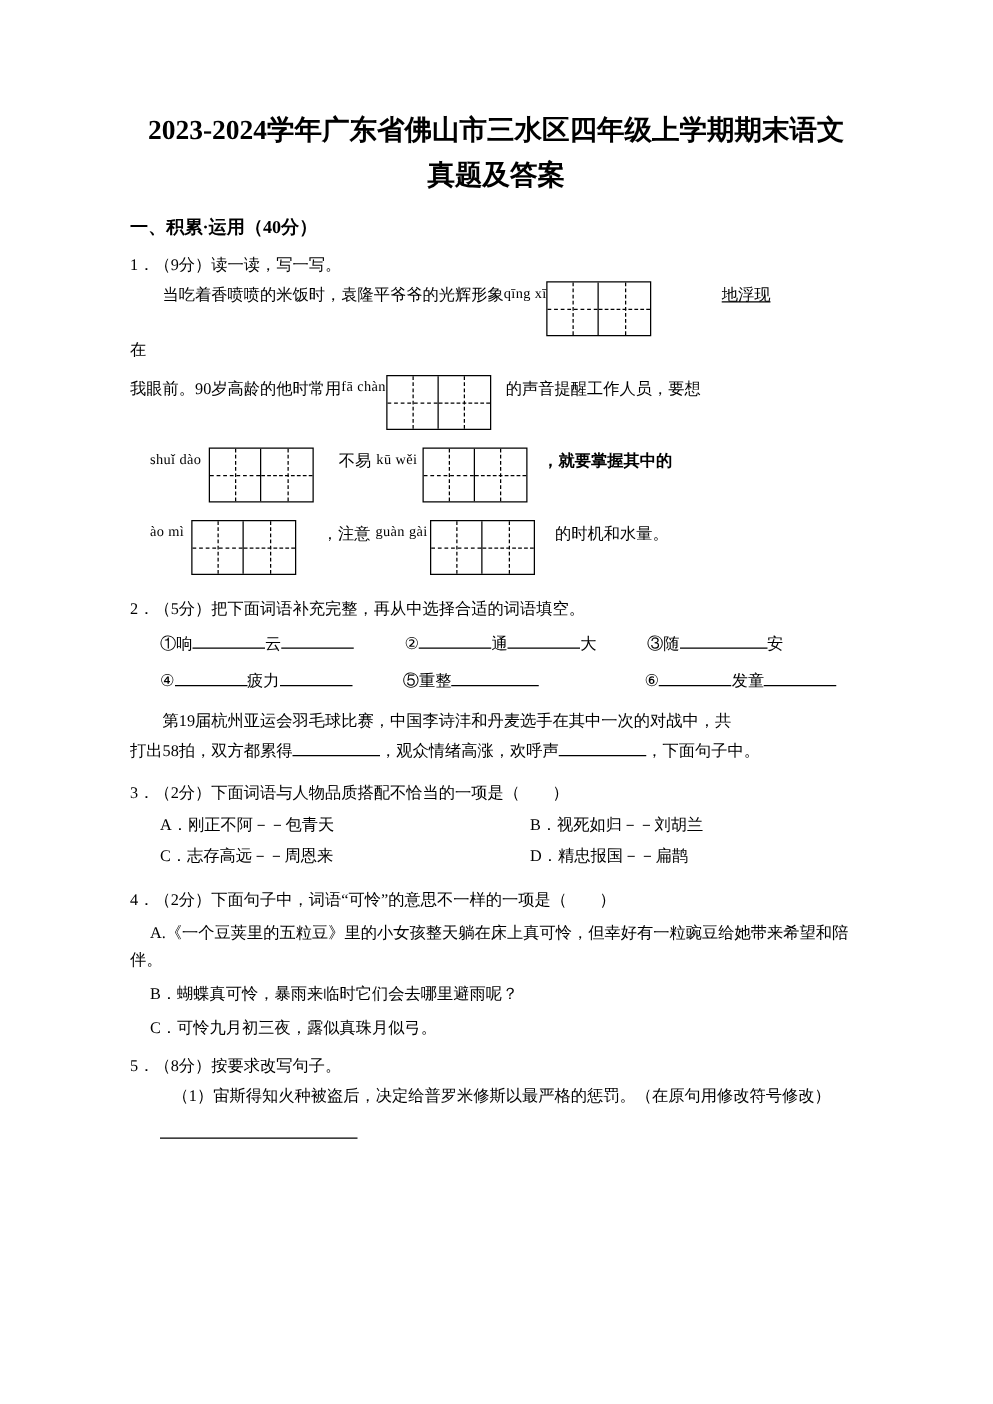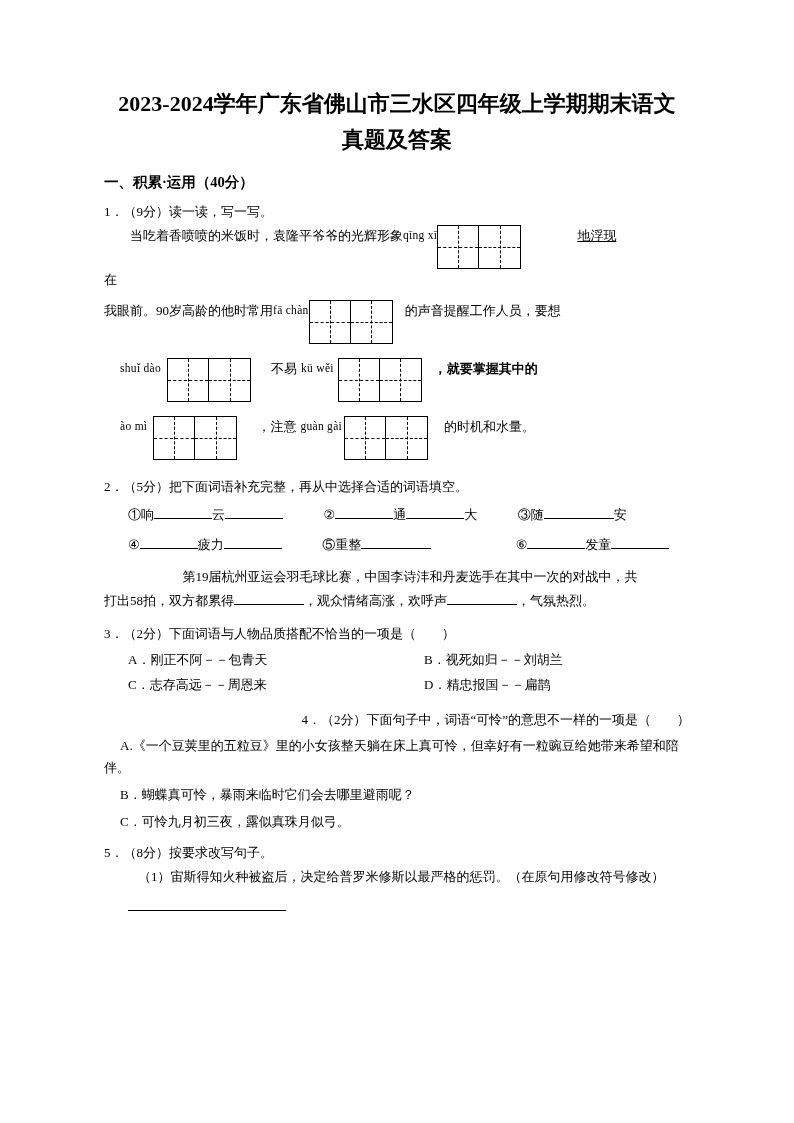--- a/index.html
+++ b/index.html
@@ -235,38 +235,38 @@
   </div>
 
   <div class="word-items">
     <span class="item"><span>④</span><span class="blank blank-m"></span><span>疲力</span><span class="blank blank-m"></span></span>
     <span class="wi-gap"></span>
     <span class="item"><span>⑤</span><span>重整</span><span class="blank blank-l"></span></span>
     <span class="wi-gap" style="width:78px;"></span>
     <span class="item"><span>⑥</span><span class="blank blank-m"></span><span>发童</span><span class="blank blank-m"></span></span>
   </div>
 
-  <div class="q-line indent-1" style="margin-top:6px;text-align:center;">第19届杭州亚运会羽毛球比赛，中国李诗沣和丹麦选手在其中一次的对战中，共</div>
+  <div class="q-line indent-1" style="margin-top:6px;">第19届杭州亚运会羽毛球比赛，中国李诗沣和丹麦选手在其中一次的对战中，共</div>
   <div class="q-line">
-    <span>打出58拍，双方都累得</span><span class="blank blank-l"></span><span>，观众情绪高涨，欢呼声</span><span class="blank blank-l"></span><span>，气氛热烈。</span>
+    <span>打出58拍，双方都累得</span><span class="blank blank-l"></span><span>，观众情绪高涨，欢呼声</span><span class="blank blank-l"></span><span>，下面句子中。</span>
   </div>
 
   <div class="q-stem" style="margin-top:12px;">3．（2分）下面词语与人物品质搭配不恰当的一项是（　　）</div>
   <div class="choices">
     <div class="choice-row">
       <span class="opt">A．刚正不阿－－包青天</span>
       <span class="opt">B．视死如归－－刘胡兰</span>
     </div>
     <div class="choice-row">
       <span class="opt">C．志存高远－－周恩来</span>
       <span class="opt">D．精忠报国－－扁鹊</span>
     </div>
   </div>
 
-  <div class="q-stem" style="margin-top:12px;text-align:right;">4．（2分）下面句子中，词语“可怜”的意思不一样的一项是（　　）</div>
+  <div class="q-stem" style="margin-top:12px;">4．（2分）下面句子中，词语“可怜”的意思不一样的一项是（　　）</div>
   <div class="opt-block hang">A.《一个豆荚里的五粒豆》里的小女孩整天躺在床上真可怜，但幸好有一粒豌豆给她带来希望和陪伴。</div>
   <div class="opt-block">B．蝴蝶真可怜，暴雨来临时它们会去哪里避雨呢？</div>
   <div class="opt-block">C．可怜九月初三夜，露似真珠月似弓。</div>
 
   <div class="q-stem" style="">5．（8分）按要求改写句子。</div>
   <div class="q-line indent-1" style="padding-left:8px;">（1）宙斯得知火种被盗后，决定给普罗米修斯以最严格的惩罚。（在原句用修改符号修改）</div>
   <div class="answer-line"></div>
 
 </div>
 

